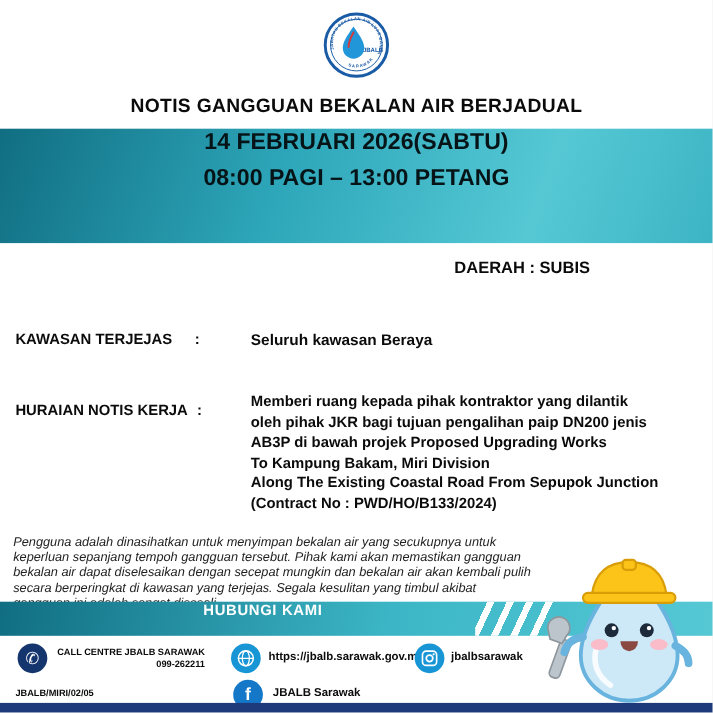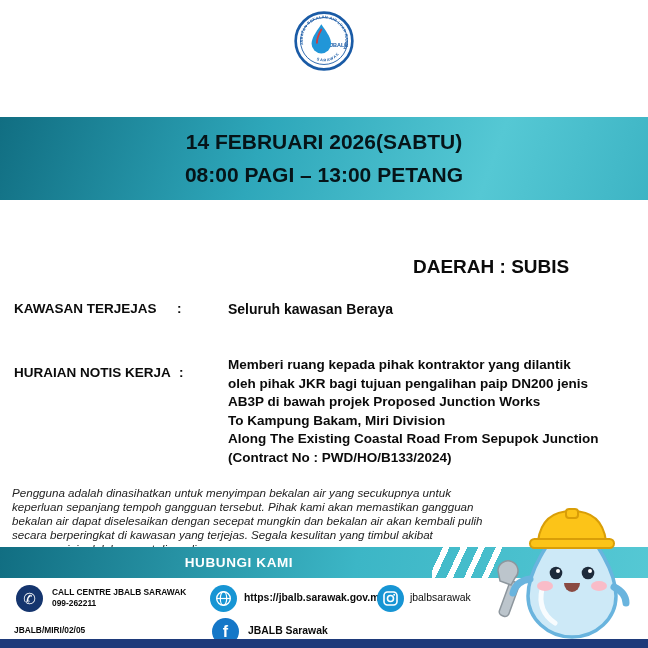--- a/index.html
+++ b/index.html
@@ -7,56 +7,56 @@
     position:relative;width:648px;height:648px;background:#ffffff;
     font-family:"Liberation Sans",sans-serif;color:#0b0b0b;overflow:hidden;
     margin:0 auto;
   }
   .abs{position:absolute;}
   
   .logo{left:293px;top:10px;width:62px;height:62px;}
   .main-title{left:0;top:86px;width:100%;text-align:center;
     font-size:17.5px;font-weight:700;letter-spacing:.3px;}
   
-  .schedule-banner{left:0;top:117px;width:648px;height:83px;
+  .schedule-banner{left:0;top:117px;width:648px;height:104px;
     background:linear-gradient(110deg,#116e82 0%,#2ea7ba 40%,#55c8d4 75%,#3db4c4 100%);
-    display:flex;flex-direction:column;align-items:center;justify-content:center;gap:9px;}
+    display:flex;flex-direction:column;align-items:center;justify-content:flex-start;gap:9px;}
   .schedule-banner .line{font-size:21px;font-weight:700;color:#061418;}
   
   .bahagian{left:64px;top:246px;font-size:15px;font-weight:700;}
-  .daerah{left:413px;top:256px;font-size:19px;font-weight:700;}
+  .daerah{left:413px;top:235px;font-size:15px;font-weight:700;}
   
   .kawasan-label{left:14px;top:301px;font-size:13.5px;font-weight:700;text-align:right;}
   .kawasan-colon{left:177px;top:301px;font-size:13.5px;font-weight:700;}
   .kawasan-value{left:228px;top:301px;font-size:14px;font-weight:700;}
   
   .huraian-label{left:14px;top:365px;font-size:13.5px;font-weight:700;}
   .huraian-colon{left:179px;top:365px;font-size:13.5px;font-weight:700;}
   .huraian-lines{left:228px;top:356px;width:412px;font-size:13.5px;font-weight:700;line-height:18.5px;}
   
   .disclaimer{left:12px;top:486px;width:472px;font-size:11.6px;font-style:italic;
     line-height:13.9px;color:#222;}
   
   .hubungi-banner{left:0;top:547px;width:648px;height:31px;
     background:linear-gradient(100deg,#116e82 0%,#3cb6c6 55%,#55c8d4 100%);
-    display:flex;align-items:center;justify-content:center;}
+    display:flex;justify-content:center;}
   .hubungi-banner .txt{font-size:13.5px;font-weight:700;color:#ffffff;letter-spacing:.6px;
     margin-right:170px;}
   .stripes{position:absolute;left:432px;top:0;width:74px;height:100%;
     background:repeating-linear-gradient(115deg,transparent 0 10px,#ffffff 10px 16px);}
   
   .circle-icon{width:27px;height:27px;border-radius:50%;display:flex;
     align-items:center;justify-content:center;color:#fff;}
   .phone-icon{left:16px;top:585px;background:#15356e;font-size:15px;}
   .globe-icon{left:210px;top:585px;background:#1795d4;}
   .ig-icon{left:377px;top:585px;background:#1795d4;}
   .fb-icon{left:212px;top:618px;background:#1577c8;font-size:16px;font-weight:700;}
-  .callcentre{left:52px;top:587px;font-size:8.4px;font-weight:700;line-height:11px;}
+  .callcentre{left:52px;top:587px;font-size:8.4px;font-weight:700;line-height:11px;text-align:right;}
   .website{left:244px;top:592px;font-size:10.4px;font-weight:700;}
-  .igtext{left:410px;top:592px;font-size:10.4px;font-weight:400;}
+  .igtext{left:410px;top:592px;font-size:10.4px;font-weight:700;}
   .fbtext{left:248px;top:625px;font-size:10.4px;font-weight:700;}
   .refno{left:14px;top:625px;font-size:8.4px;font-weight:700;}
   
   .mascot{right:4px;bottom:7px;z-index:5;}
   .bottom-bar{left:0;bottom:0;width:648px;height:9px;background:#1e3a7a;z-index:2;}
 </style>
 </head>
 <body>
 
 <div class="poster">
@@ -72,38 +72,39 @@
       <textPath href="#arcTop" startOffset="4%">JABATAN BEKALAN AIR LUAR BANDAR</textPath>
     </text>
     <text font-size="4.3" fill="#1a5ba6" font-weight="700" letter-spacing="1">
       <textPath href="#arcBot" startOffset="28%">SARAWAK</textPath>
     </text>
     <path d="M32 16 C 25 26, 21 32, 21 38 a11 11 0 0 0 22 0 C 43 32, 39 26, 32 16 Z" fill="#2196d8"></path>
     <path d="M32 22 C 28.5 28, 27 32, 27 37" stroke="#d23b3b" fill="none" stroke-width="2" stroke-linecap="round"></path>
     <text x="52" y="42" font-size="6.2" font-weight="700" fill="#1a5ba6" text-anchor="middle">JBALB</text>
   </svg>
 
+  <div class="abs main-title">NOTIS GANGGUAN BEKALAN AIR BERJADUAL</div>
 
   <div class="abs schedule-banner">
     <div class="line">14 FEBRUARI 2026(SABTU)</div>
     <div class="line">08:00 PAGI – 13:00 PETANG</div>
   </div>
 
   <div class="abs daerah">DAERAH : SUBIS</div>
 
   <div class="abs kawasan-label">KAWASAN TERJEJAS</div>
   <div class="abs kawasan-colon">:</div>
   <div class="abs kawasan-value">Seluruh kawasan Beraya</div>
 
   <div class="abs huraian-label">HURAIAN NOTIS KERJA</div>
   <div class="abs huraian-colon">:</div>
   <div class="abs huraian-lines">
     <div>Memberi ruang kepada pihak kontraktor yang dilantik</div>
     <div>oleh pihak JKR bagi tujuan pengalihan paip DN200 jenis</div>
-    <div>AB3P di bawah projek Proposed Junction Works</div>
+    <div>AB3P di bawah projek Proposed Upgrading Works</div>
     <div>To Kampung Bakam, Miri Division</div>
     <div>Along The Existing Coastal Road From Sepupok Junction</div>
     <div>(Contract No : PWD/HO/B133/2024)</div>
   </div>
 
   <div class="abs disclaimer">Pengguna adalah dinasihatkan untuk menyimpan bekalan air yang secukupnya untuk keperluan sepanjang tempoh gangguan tersebut. Pihak kami akan memastikan gangguan bekalan air dapat diselesaikan dengan secepat mungkin dan bekalan air akan kembali pulih secara berperingkat di kawasan yang terjejas. Segala kesulitan yang timbul akibat gangguan ini adalah sangat disesali.</div>
 
   <div class="abs hubungi-banner">
     <div class="stripes"></div>
     <div class="txt">HUBUNGI KAMI</div>

